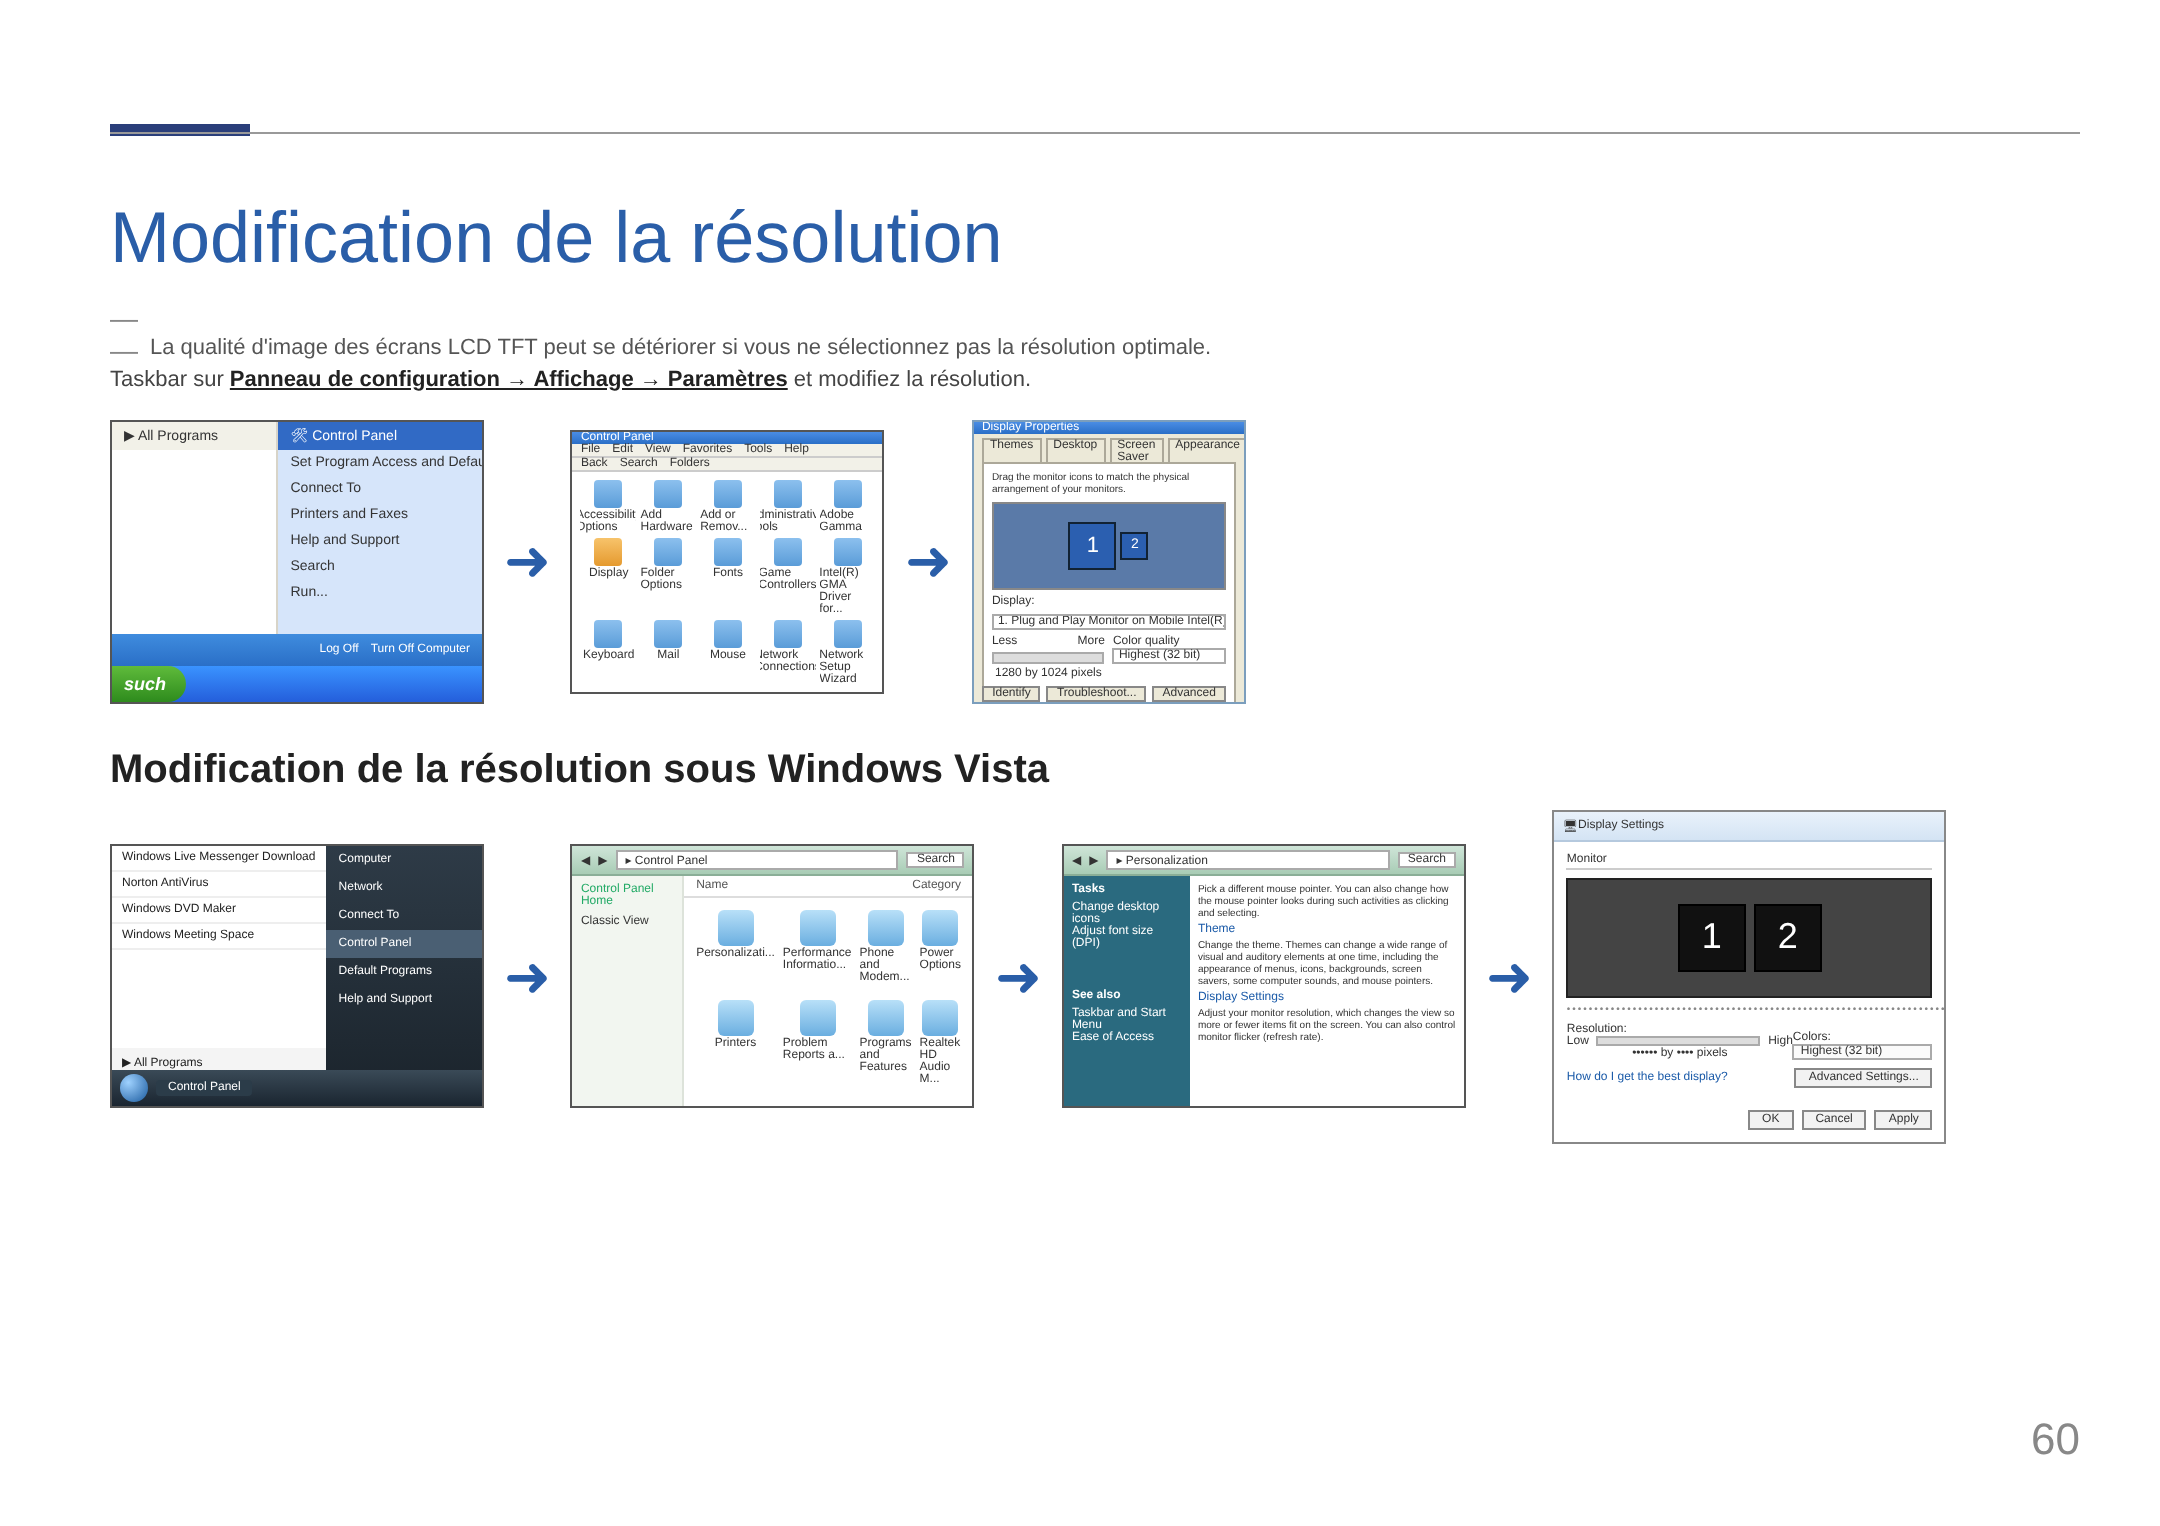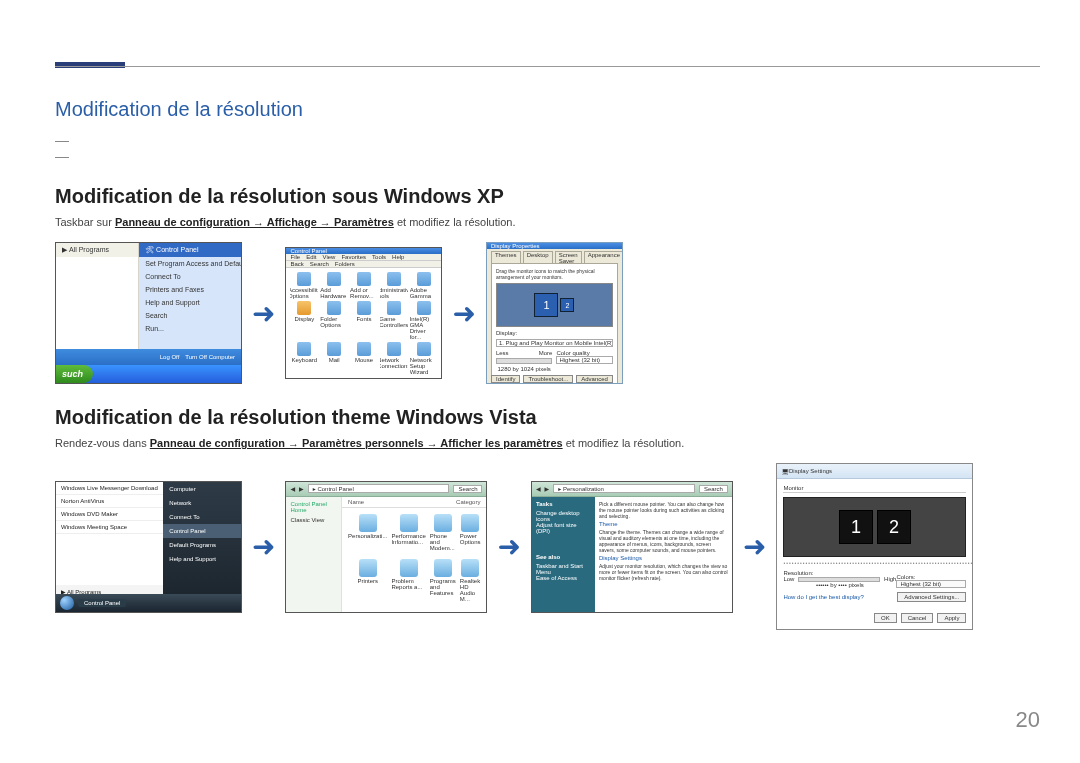--- a/index.html
+++ b/index.html
@@ -28,21 +28,21 @@
     background: #2a3e7a;
   }
   .content {
     position: absolute;
     top: 90px;
     left: 55px;
     right: 40px;
   }
   .h1 {
     color: #2a5ea8;
-    font-size: 20px;
+    font-size: 36px;
     font-weight: 500;
     margin: 8px 0 10px 0;
   }
   .bullets {
     font-size: 11px;
     color: #555;
     line-height: 1.6;
   }
   .bullet-row {
     display: flex;
@@ -181,24 +181,24 @@
 
 <div class="content">
   <div class="h1">Modification de la résolution</div>
 
   <div class="bullets">
     <div class="bullet-row">
         <span class="dash">―</span>
       </div>
     <div class="bullet-row">
         <span class="dash">―</span>
+        <span>La qualité d'image des écrans LCD TFT peut se détériorer si vous ne sélectionnez pas la résolution optimale.</span>
       </div>
   </div>
 
-  <div class="h2">Modification de la résolution sous Windows XP</div>
   <div class="instr">
     <span>Taskbar sur </span><b>Panneau de configuration → Affichage → Paramètres</b><span> et modifiez la résolution.</span>
   </div>
 
   <div class="row">
 
     <div class="shot xp-start">
       <div class="menu">
         <div class="left">
           <div class="item" style="margin-top:auto;background:#f2f1e8;">▶ <span>All Programs</span></div>
@@ -341,24 +341,21 @@
         <div class="btns">
           <div class="btn">Identify</div>
           <div class="btn">Troubleshoot...</div>
           <div class="btn">Advanced</div>
         </div>
 
       </div>
     </div>
   </div>
 
-  <div class="h2">Modification de la résolution theme Windows Vista</div>
-  <div class="instr">
-    <span>Rendez-vous dans </span><b>Panneau de configuration → Paramètres personnels → Afficher les paramètres</b><span> et modifiez la résolution.</span>
-  </div>
+  <div class="h2">Modification de la résolution sous Windows Vista</div>
 
   <div class="row">
 
     <div class="shot vista-start">
       <div class="left">
         <div class="item">Windows Live Messenger Download</div>
         <div class="item">Norton AntiVirus</div>
         <div class="item">Windows DVD Maker</div>
         <div class="item">Windows Meeting Space</div>
         <div style="flex:1;"></div>
@@ -499,13 +496,13 @@
           <div class="btn">OK</div>
           <div class="btn">Cancel</div>
           <div class="btn">Apply</div>
         </div>
       </div>
     </div>
   </div>
 
 </div>
 
-<div class="page-num">20</div>
+<div class="page-num">60</div>
 
 </body></html>

